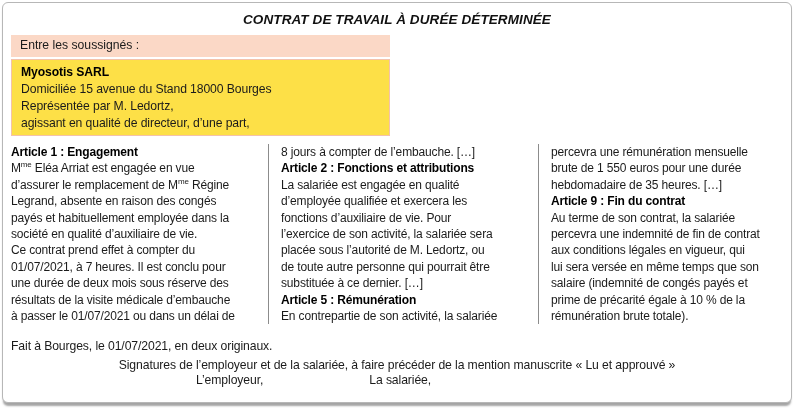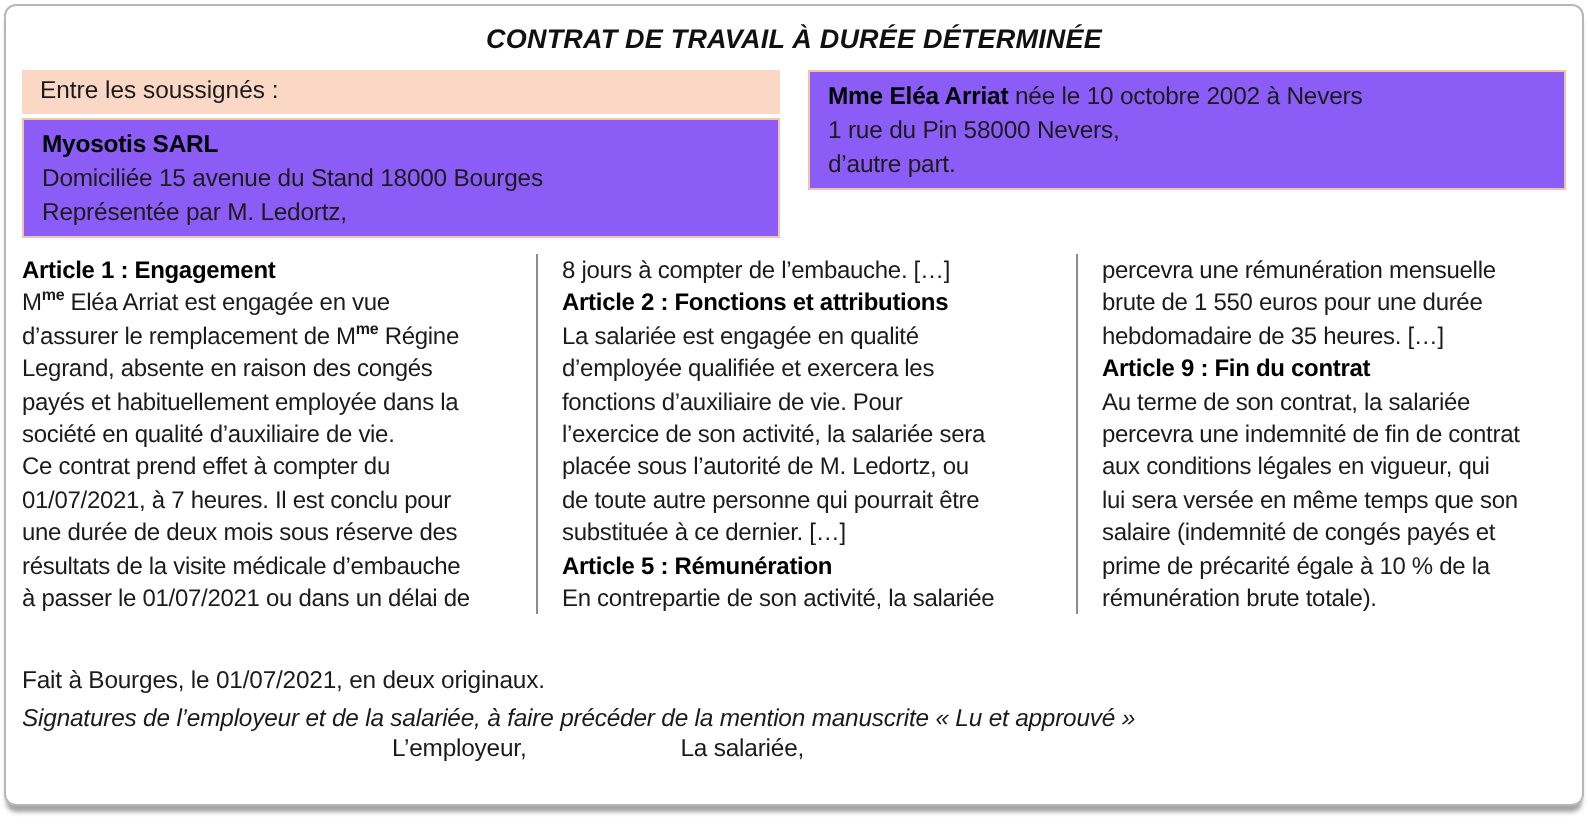--- a/index.html
+++ b/index.html
@@ -45,25 +45,25 @@
   .party-box{flex:1;min-width:0;}
   .party-header{
     background:var(--band-bg);
     padding:3px 9px 4px 9px;
     font-size:12.2px;
     line-height:15px;
     margin-bottom:2px;
   }
   .party-body{
     border:1px solid var(--band-border);
-    background:#8b5cf6;
+    background:#fde047;
     padding:4px 9px 5px 9px;
     font-size:12.2px;
     line-height:17px;
-    height:60px;
+    height:77px;
     letter-spacing:-0.1px;
     white-space:nowrap;
     overflow:hidden;
   }
   .columns{
     display:flex;
     margin-top:8px;
     font-size:12px;
     line-height:16.4px;
     letter-spacing:-0.15px;
@@ -74,55 +74,54 @@
     padding-right:8px;
     white-space:nowrap;
     overflow:hidden;
   }
   .col + .col{
     border-left:1px solid var(--divider);
     padding-left:12px;
     margin-left:25px;
   }
   .col b, .party-body b{font-weight:bold;color:#000;}
-  sup{font-size:8px;line-height:0;vertical-align:super;font-weight:bold;}
+  sup{font-size:8px;line-height:0;vertical-align:super;}
   .made-at{
-    margin-top:26px;
+    margin-top:15px;
     font-size:12.2px;
     letter-spacing:-0.1px;
   }
   .sign-instruction{
     margin-top:5px;
+    text-align:center;
     font-size:12.2px;
     letter-spacing:-0.1px;
-    font-style:italic;
   }
   .sign-row{
     margin-top:1px;
     display:flex;
     font-size:12.2px;
     letter-spacing:-0.1px;
   }
   .sign-employer{margin-left:185px;text-align:right;}
-  .sign-employee{margin-left:77px;}
+  .sign-employee{margin-left:106px;}
 </style>
 </head>
 <body>
 
 <div class="card">
 
   <div class="doc-title">CONTRAT DE TRAVAIL À DURÉE DÉTERMINÉE</div>
 
   <div class="parties-row">
     <div class="party-box">
       <div class="party-header">Entre les soussignés :</div>
       <div class="party-body"><b>Myosotis SARL</b><br>Domiciliée 15 avenue du Stand 18000 Bourges<br>Représentée par M. Ledortz,<br>agissant en qualité de directeur, d’une part,</div>
     </div>
     <div class="party-box">
-      <div class="party-body"><b>Mme Eléa Arriat</b> née le 10 octobre 2002 à Nevers<br>1 rue du Pin 58000 Nevers,<br>d’autre part.</div>
     </div>
   </div>
 
   <div class="columns">
     <div class="col"><b>Article 1 : Engagement</b><br>M<sup>me</sup> Eléa Arriat est engagée en vue<br>d’assurer le remplacement de M<sup>me</sup> Régine<br>Legrand, absente en raison des congés<br>payés et habituellement employée dans la<br>société en qualité d’auxiliaire de vie.<br>Ce contrat prend effet à compter du<br>01/07/2021, à 7 heures. Il est conclu pour<br>une durée de deux mois sous réserve des<br>résultats de la visite médicale d’embauche<br>à passer le 01/07/2021 ou dans un délai de</div>
     <div class="col">8 jours à compter de l’embauche. […]<br><b>Article 2 : Fonctions et attributions</b><br>La salariée est engagée en qualité<br>d’employée qualifiée et exercera les<br>fonctions d’auxiliaire de vie. Pour<br>l’exercice de son activité, la salariée sera<br>placée sous l’autorité de M. Ledortz, ou<br>de toute autre personne qui pourrait être<br>substituée à ce dernier. […]<br><b>Article 5 : Rémunération</b><br>En contrepartie de son activité, la salariée</div>
     <div class="col">percevra une rémunération mensuelle<br>brute de 1 550 euros pour une durée<br>hebdomadaire de 35 heures. […]<br><b>Article 9 : Fin du contrat</b><br>Au terme de son contrat, la salariée<br>percevra une indemnité de fin de contrat<br>aux conditions légales en vigueur, qui<br>lui sera versée en même temps que son<br>salaire (indemnité de congés payés et<br>prime de précarité égale à 10 % de la<br>rémunération brute totale).</div>
   </div>
 
   <div class="made-at">Fait à Bourges, le 01/07/2021, en deux originaux.</div>

